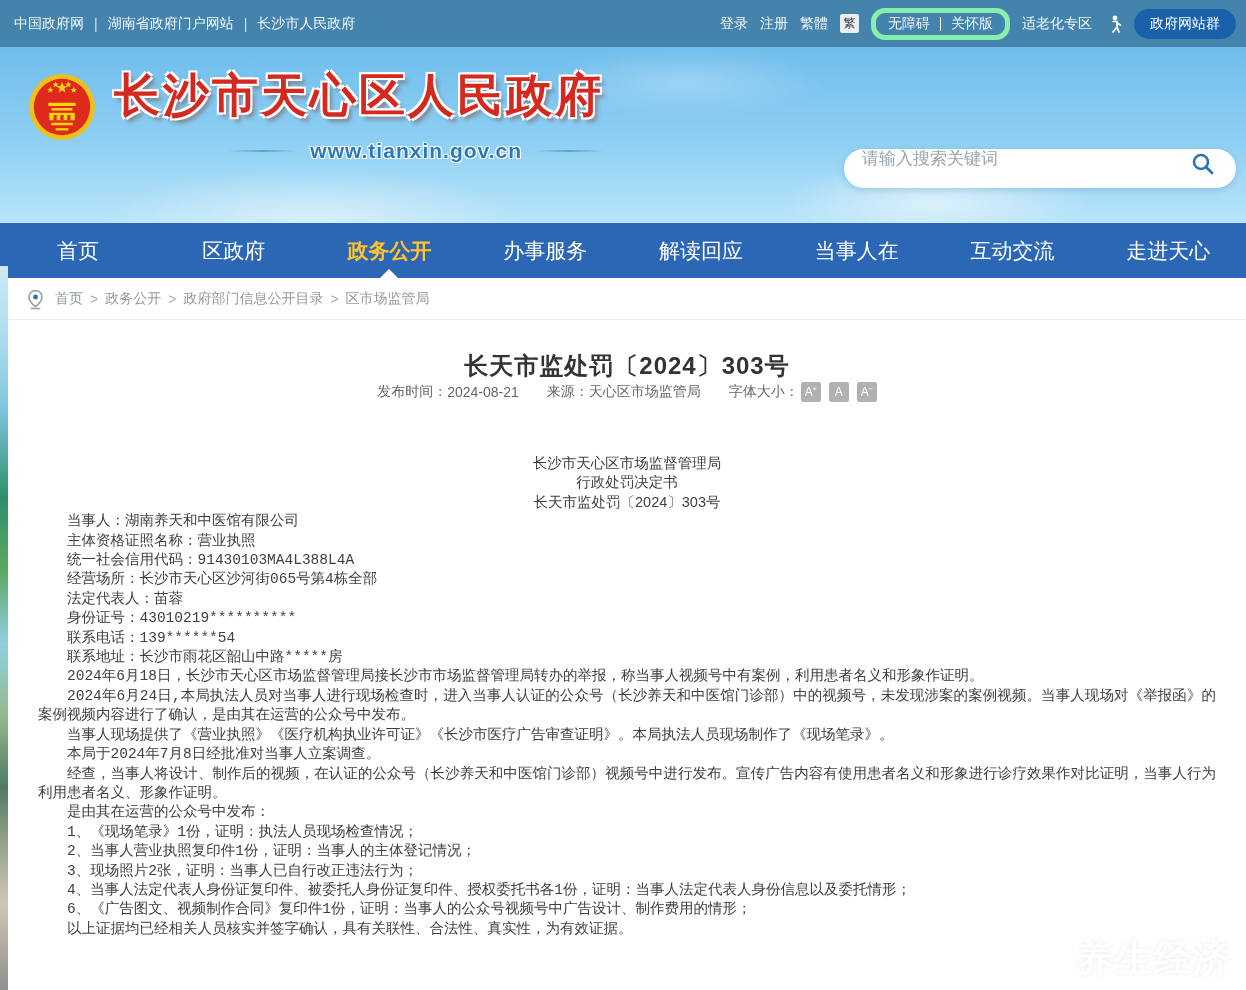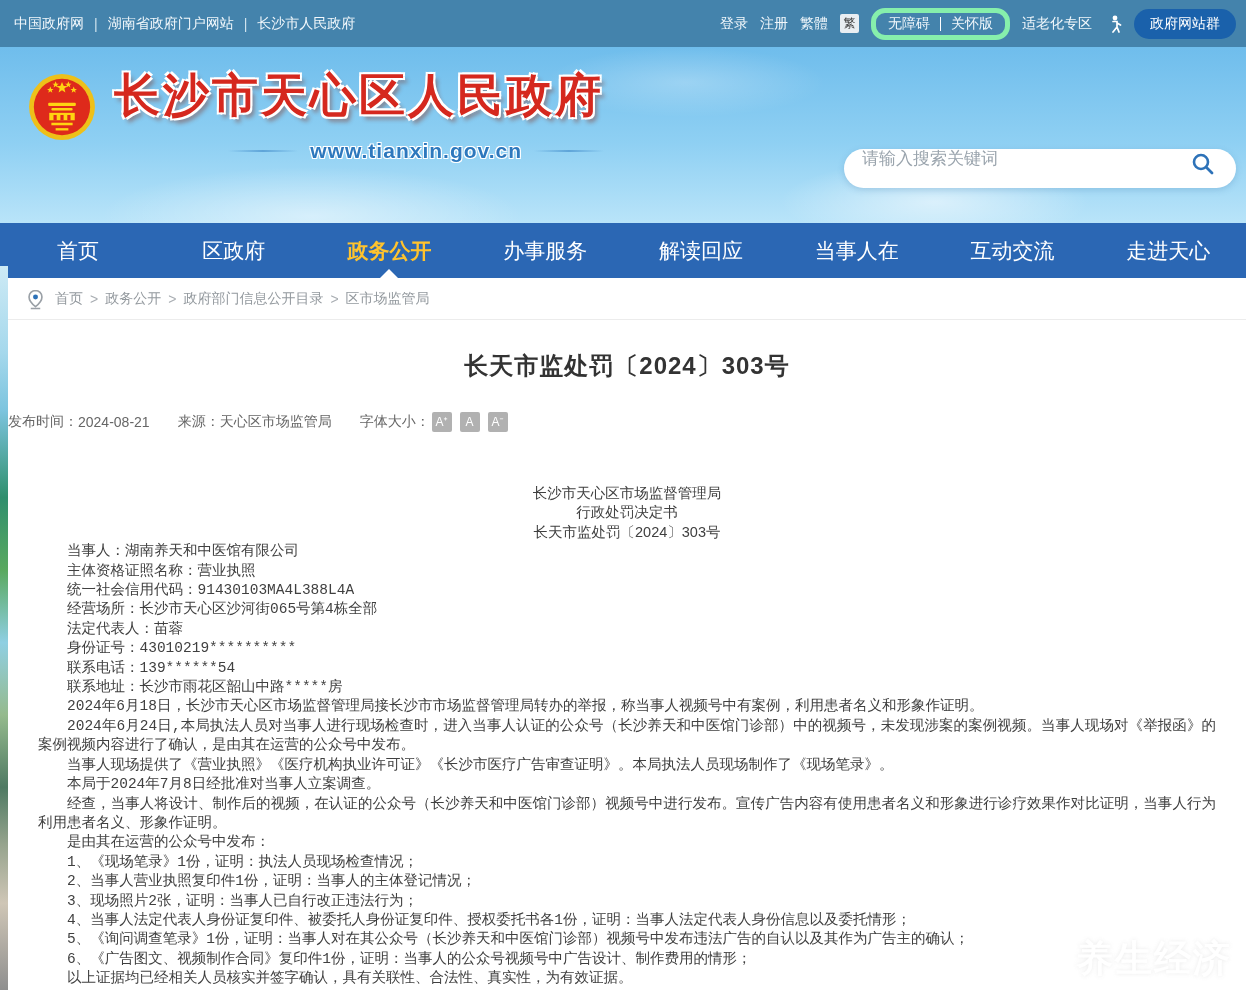--- a/index.html
+++ b/index.html
@@ -52,21 +52,21 @@
   .crumb-bar { margin-left:8px; height:42px; background:#fff; display:flex; align-items:center; padding-left:18px; border-bottom:1px solid #ececec; font-size:14px; color:#93999e; }
   .crumb-bar svg { margin-right:10px; }
   .crumb-item { color:#93999e; text-decoration:none; cursor:pointer; }
   .crumb-sep { margin:0 7px; color:#a8adb2; }
 
   
   .left-strip { position:absolute; left:0; top:266px; width:8px; height:724px;
     background:linear-gradient(180deg,#cdeaf5 0%,#a5d8ec 12%,#7cc4de 20%,#2f8f6d 32%,#5aa95f 42%,#8fcfe2 52%,#95ba8d 62%,#4f7a63 72%,#97a48e 80%,#cfc6b6 88%,#8f8f8f 100%); }
   .content { margin-left:8px; background:#fff; padding-top:30px; min-height:682px; }
   .article-title { text-align:center; font-size:24px; font-weight:bold; color:#333; letter-spacing:1px; }
-  .meta-row { display:flex; align-items:center; margin-top:30px; font-size:14px; color:#666; gap:28px; }
+  .meta-row { display:flex; justify-content:center; align-items:center; font-size:14px; color:#666; gap:28px; }
   .meta-item { display:flex; align-items:center; }
   .font-btns { display:flex; gap:8px; margin-left:2px; }
   .font-btn { width:20px; height:20px; background:#b1b1b1; color:#fff; border:none; border-radius:2px; font-size:12px; line-height:20px; text-align:center; cursor:pointer; padding:0; }
 
   .doc { margin-top:52px; padding:0 30px; color:#404040; font-size:14.5px; line-height:19.4px; }
   .doc-center p { text-align:center; }
   .doc-body p { text-indent:2em; text-align:justify;font-family:Liberation Mono, monospace; }
 
   
   .watermark { position:absolute; right:14px; bottom:6px; display:flex; align-items:center; gap:8px; opacity:.62; pointer-events:none; }
@@ -291,21 +291,20 @@
           <p>是由其在运营的公众号中发布：</p>
 
           <p>1、《现场笔录》1份，证明：执法人员现场检查情况；</p>
 
           <p>2、当事人营业执照复印件1份，证明：当事人的主体登记情况；</p>
 
           <p>3、现场照片2张，证明：当事人已自行改正违法行为；</p>
 
           <p>4、当事人法定代表人身份证复印件、被委托人身份证复印件、授权委托书各1份，证明：当事人法定代表人身份信息以及委托情形；</p>
 
-          <p>5、《询问调查笔录》1份，证明：当事人对在其公众号（长沙养天和中医馆门诊部）视频号中发布违法广告的自认以及其作为广告主的确认；</p>
 
           <p>6、《广告图文、视频制作合同》复印件1份，证明：当事人的公众号视频号中广告设计、制作费用的情形；</p>
 
           <p>以上证据均已经相关人员核实并签字确认，具有关联性、合法性、真实性，为有效证据。</p>
         </div>
     </div>
   </div>
 
   <div class="watermark">
     <svg width="48" height="44" viewBox="0 0 52 48">

